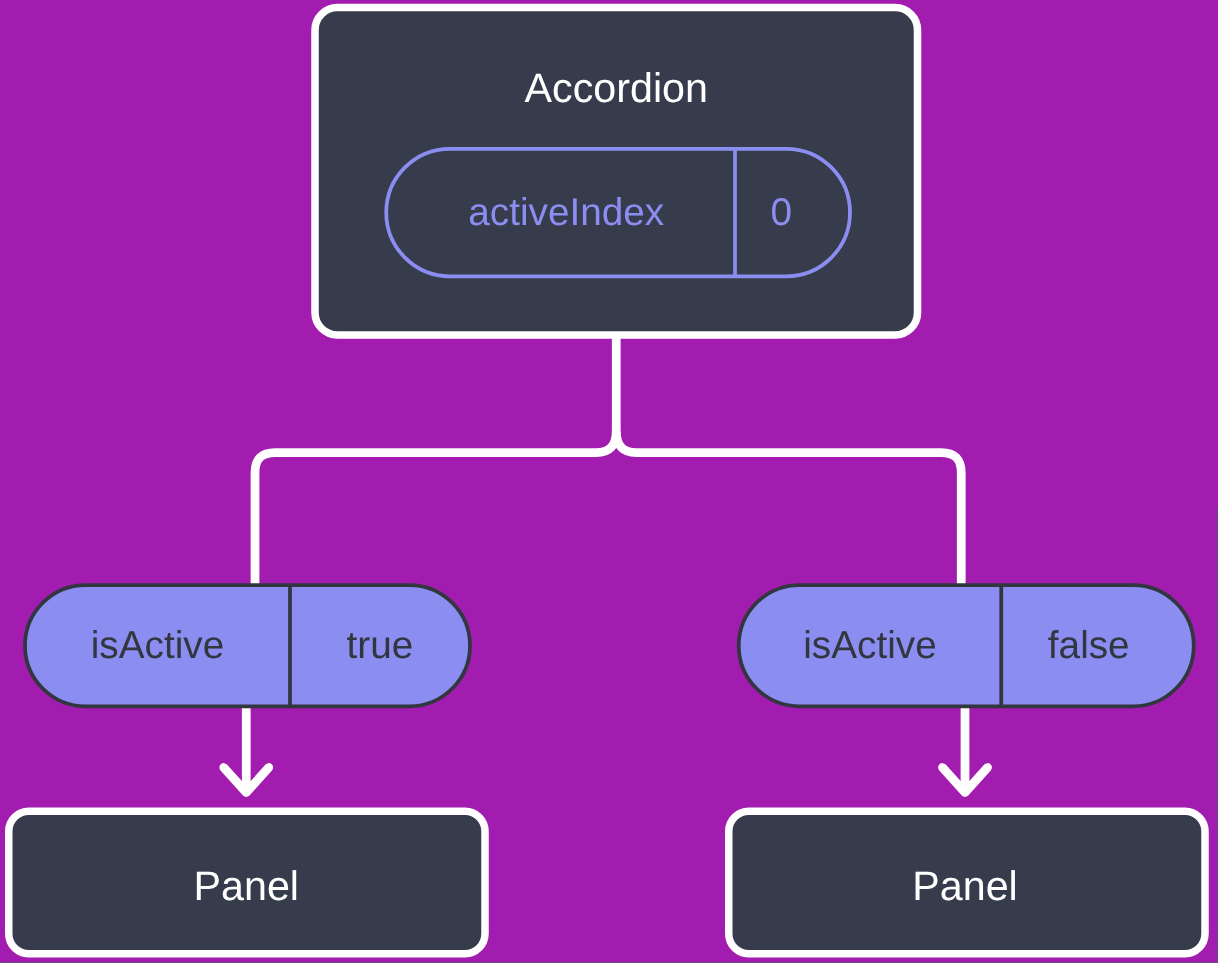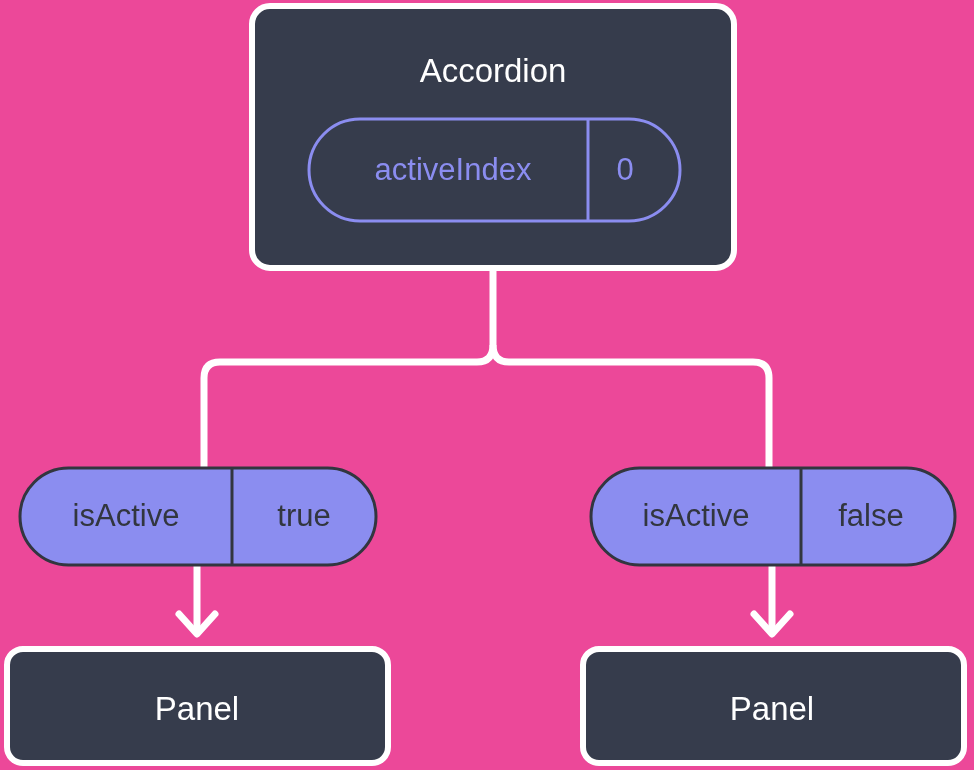--- a/index.html
+++ b/index.html
@@ -4,21 +4,21 @@
 <style>
   html, body {
     margin: 0;
     padding: 0;
     background: #4c6570;
   }
   #canvas {
     position: relative;
     width: 974px;
     height: 770px;
-    background: #ec4899;
+    background: #a21caf;
     font-family: "Liberation Sans", sans-serif;
     overflow: hidden;
   }
   svg.layer {
     position: absolute;
     top: 0; left: 0;
     width: 974px;
     height: 770px;
   }
   .node-label {

